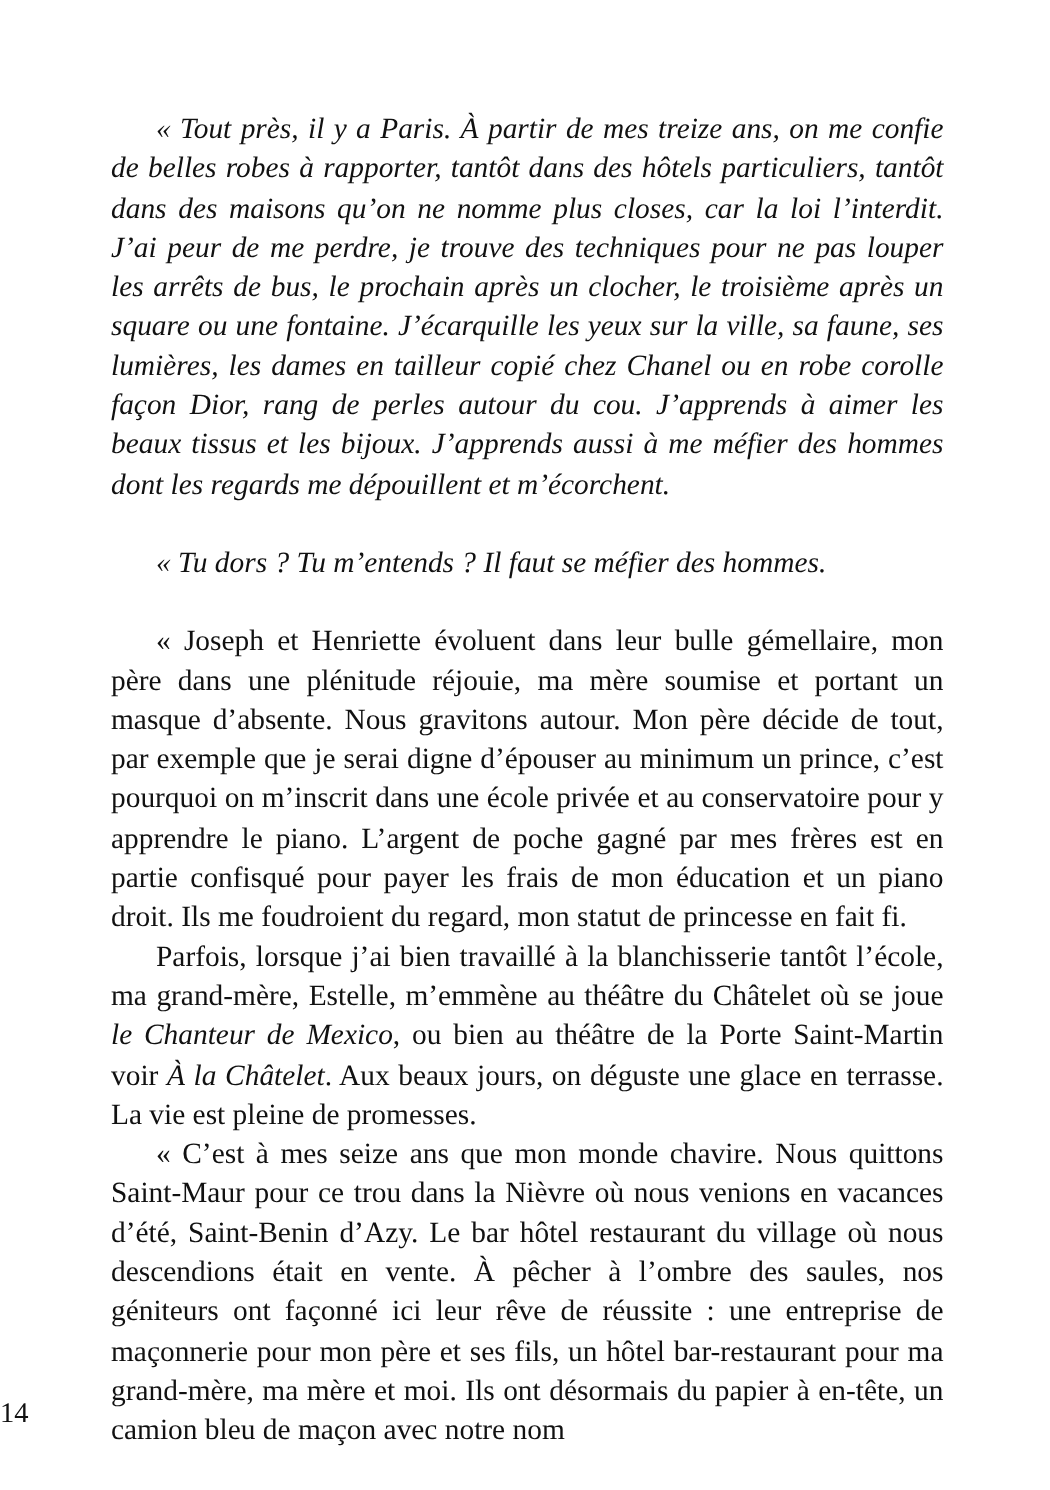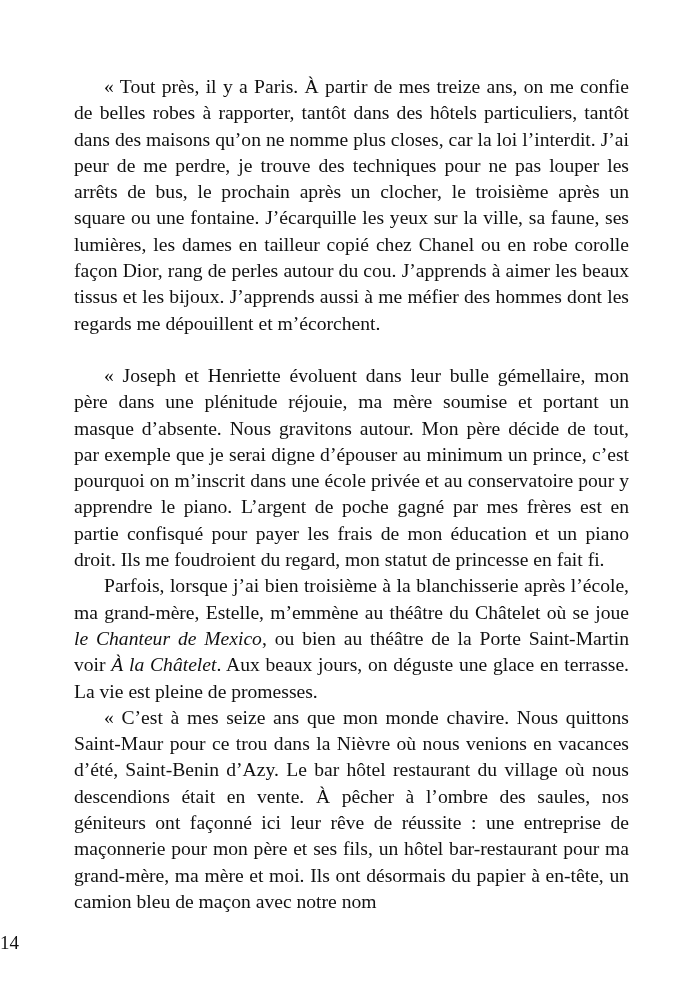--- a/index.html
+++ b/index.html
@@ -10,35 +10,36 @@
     top: 74px;
     width: 555px;
     font-family: "Liberation Serif", serif;
     font-size: 19.6px;
     line-height: 26.3px;
     color: #111111;
     text-align: justify;
     hyphens: none;
   }
   .page p { margin: 0; text-indent: 30px; }
-  .page p.gap-after { margin-bottom: 26px; }
+  .page p.gap-after { margin-bottom: 26px; font-style: italic; }
   .page i { }
   .page-number {
     position: absolute;
     left: 0;
     width: 700px;
     top: 932px;
     font-family: "Liberation Serif", serif;
     font-size: 19px;
     color: #111111;
   }
 </style>
 </head>
 <body>
 
 <div class="page">
   <p class="gap-after">« Tout près, il y a Paris. À partir de mes treize ans, on me confie de belles robes à rapporter, tantôt dans des hôtels particuliers, tantôt dans des maisons qu’on ne nomme plus closes, car la loi l’interdit. J’ai peur de me perdre, je trouve des techniques pour ne pas louper les arrêts de bus, le prochain après un clocher, le troisième après un square ou une fontaine. J’écarquille les yeux sur la ville, sa faune, ses lumières, les dames en tailleur copié chez Chanel ou en robe corolle façon Dior, rang de perles autour du cou. J’apprends à aimer les beaux tissus et les bijoux. J’apprends aussi à me méfier des hommes dont les regards me dépouillent et m’écorchent.</p>
+  <p class="gap-after">« Tu dors ? Tu m’entends ? Il faut se méfier des hommes.</p>
   <p>« Joseph et Henriette évoluent dans leur bulle gémellaire, mon père dans une plénitude réjouie, ma mère soumise et portant un masque d’absente. Nous gravitons autour. Mon père décide de tout, par exemple que je serai digne d’épouser au minimum un prince, c’est pourquoi on m’inscrit dans une école privée et au conservatoire pour y apprendre le piano. L’argent de poche gagné par mes frères est en partie confisqué pour payer les frais de mon éducation et un piano droit. Ils me foudroient du regard, mon statut de princesse en fait fi.</p>
-  <p><span>Parfois, lorsque j’ai bien troisième à la blanchisserie après l’école, ma grand-mère, Estelle, m’emmène au théâtre du Châtelet où se joue </span><i>le Chanteur de Mexico</i><span>, ou bien au théâtre de la Porte Saint-Martin voir </span><i>À la Châtelet</i><span>. Aux beaux jours, on déguste une glace en terrasse. La vie est pleine de promesses.</span></p>
+  <p><span>Parfois, lorsque j’ai bien travaillé à la blanchisserie tantôt l’école, ma grand-mère, Estelle, m’emmène au théâtre du Châtelet où se joue </span><i>le Chanteur de Mexico</i><span>, ou bien au théâtre de la Porte Saint-Martin voir </span><i>À la Châtelet</i><span>. Aux beaux jours, on déguste une glace en terrasse. La vie est pleine de promesses.</span></p>
   <p>« C’est à mes seize ans que mon monde chavire. Nous quittons Saint-Maur pour ce trou dans la Nièvre où nous venions en vacances d’été, Saint-Benin d’Azy. Le bar hôtel restaurant du village où nous descendions était en vente. À pêcher à l’ombre des saules, nos géniteurs ont façonné ici leur rêve de réussite : une entreprise de maçonnerie pour mon père et ses fils, un hôtel bar-restaurant pour ma grand-mère, ma mère et moi. Ils ont désormais du papier à en-tête, un camion bleu de maçon avec notre nom</p>
 </div>
 
 <div class="page-number">14</div>
 
 </body></html>

